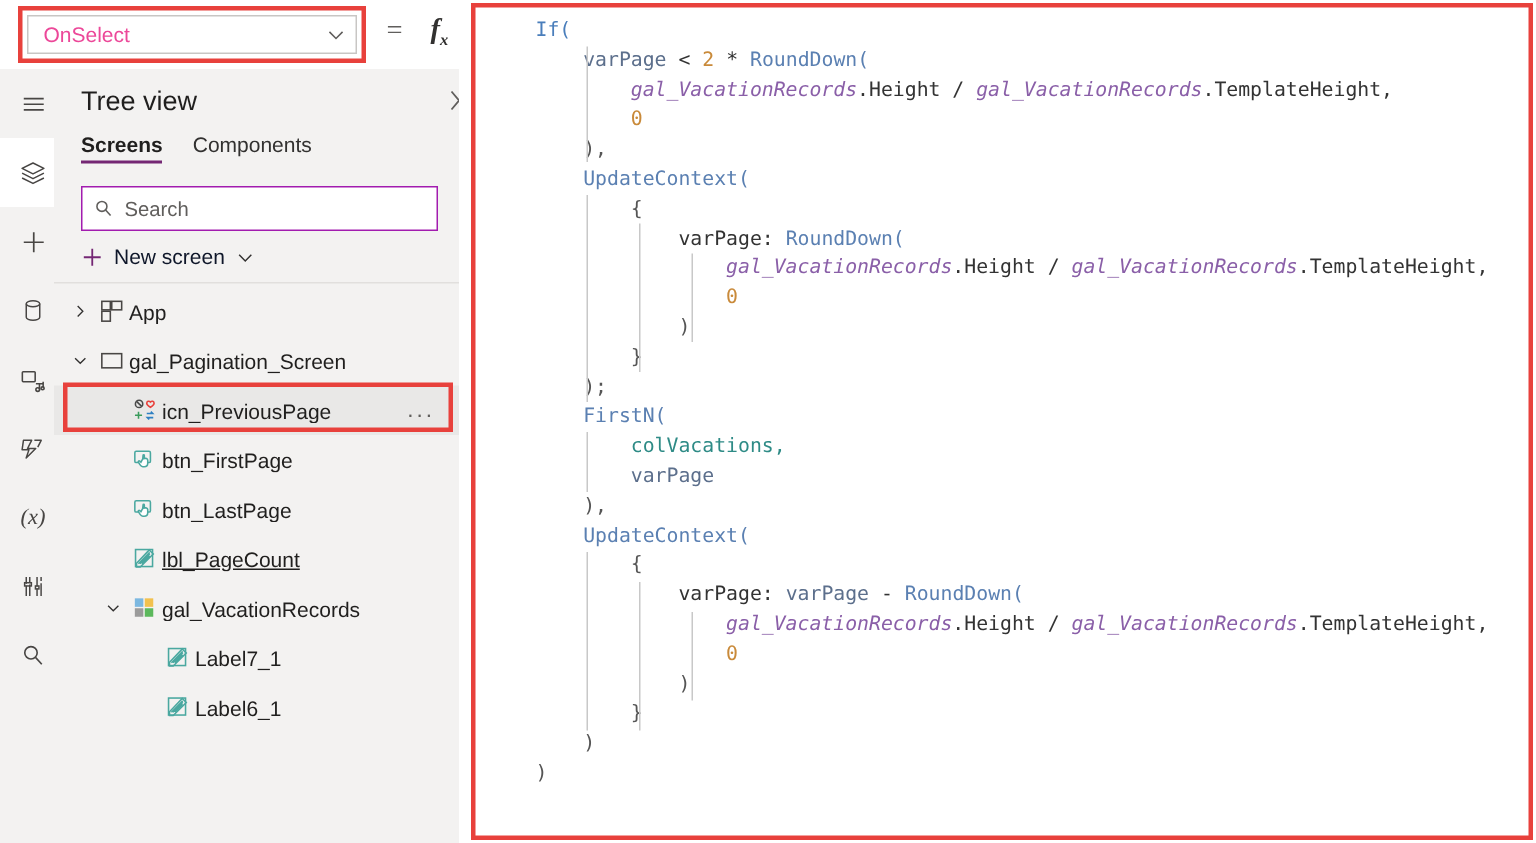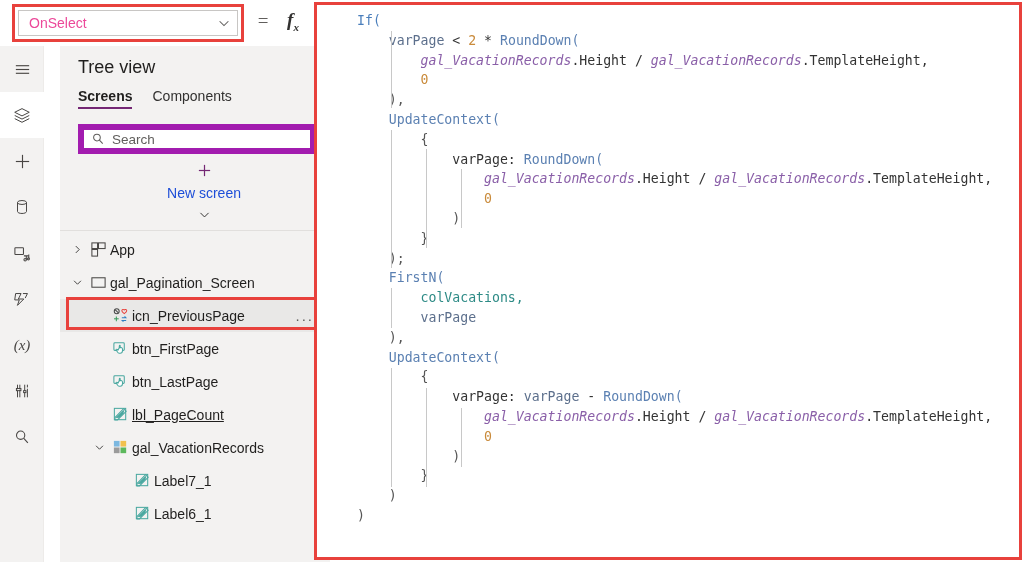--- a/index.html
+++ b/index.html
@@ -48,21 +48,21 @@
   .rail-item{
     width:44px;height:46px;display:flex;align-items:center;justify-content:center;
     color:#484644;
   }
   .rail-item.sel{background:#ffffff;}
   .rail-item svg{display:block;}
   .rail-vx{font-size:15px;color:#484644;font-family:"Liberation Serif", serif;font-style:italic;}
 
   
   .treepanel{
-    position:absolute;left:60px;top:46px;width:270px;height:516px;
+    position:absolute;left:36px;top:46px;width:270px;height:516px;
     background:#f3f2f1;box-sizing:border-box;overflow:hidden;
   }
   .tv-head{
     position:relative;height:42px;display:flex;align-items:center;
     padding:0 10px 0 18px;
   }
   .tv-title{font-size:18px;color:#201f1e;font-weight:400;}
   .tv-collapse{
     position:absolute;right:-6px;top:13px;width:16px;height:16px;color:#605e5c;
     overflow:hidden;
@@ -70,32 +70,32 @@
   .tv-tabs{display:flex;padding:0 0 0 18px;gap:20px;height:28px;align-items:flex-start;}
   .tv-tab{
     font-size:14px;color:#323130;padding-bottom:5px;position:relative;cursor:pointer;
   }
   .tv-tab.active{font-weight:bold;color:#201f1e;}
   .tv-tab.active:after{
     content:"";position:absolute;left:0;right:0;bottom:0;height:2px;background:#742774;
   }
   .tv-search-wrap{padding:8px 14px 0 18px;}
   .tv-search{
-    height:30px;border:6px solid #a21caf;background:#fff;display:flex;align-items:center;
+    height:30px;border:1px solid #a21caf;background:#fff;display:flex;align-items:center;
     box-sizing:border-box;
   }
   .tv-search .si{width:28px;display:flex;align-items:center;justify-content:center;color:#605e5c;}
   .tv-search input{
     border:0;outline:0;flex:1;font-size:13.5px;color:#605e5c;background:transparent;
     font-family:"Liberation Sans", sans-serif;padding:0;
   }
   .tv-search input::placeholder{color:#605e5c;}
   .tv-newscreen{
     display:flex;align-items:center;gap:7px;padding:9px 0 9px 18px;
-    font-size:14px;color:#1d4ed8;cursor:pointer;flex-direction:column;
+    font-size:14px;color:#0f172a;cursor:pointer;
   }
   .tv-newscreen .plus{color:#742774;display:flex;align-items:center;}
   .tv-newscreen .cd{color:#323130;display:flex;align-items:center;}
   .tv-sep{height:1px;background:#e1dfdd;margin:0;}
 
   .tree{padding-top:2px;}
   .trow{
     position:relative;height:33px;display:flex;align-items:center;
     font-size:14px;color:#201f1e;cursor:pointer;
   }

